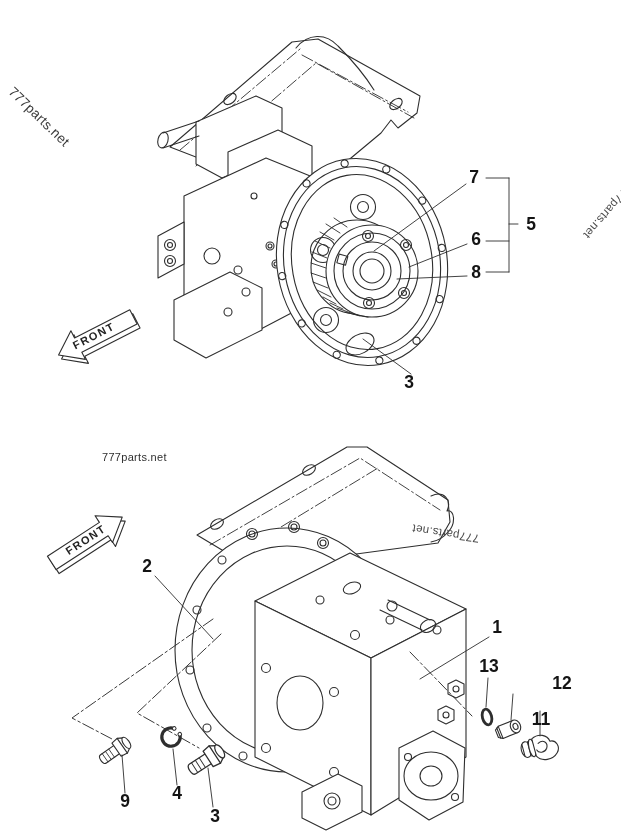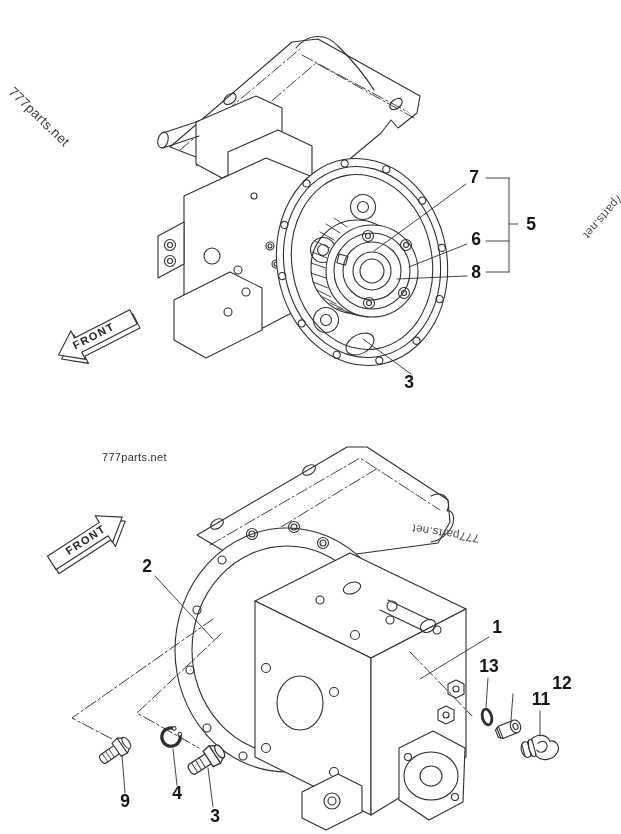--- a/index.html
+++ b/index.html
@@ -271,18 +271,18 @@
   <div class="callout" style="left:474px;top:178px;">7</div>
   <div class="callout" style="left:531px;top:225px;">5</div>
   <div class="callout" style="left:476px;top:240px;">6</div>
   <div class="callout" style="left:476px;top:273px;">8</div>
   <div class="callout" style="left:409px;top:383px;">3</div>
 
   <div class="callout" style="left:147px;top:567px;">2</div>
   <div class="callout" style="left:497px;top:628px;">1</div>
   <div class="callout" style="left:489px;top:667px;text-align:right;">13</div>
   <div class="callout" style="left:514px;top:684px;margin-left:48px;">12</div>
-  <div class="callout" style="left:541px;top:700px;text-align:right;">11</div>
+  <div class="callout" style="left:541px;top:720px;text-align:right;">11</div>
   <div class="callout" style="left:125px;top:802px;">9</div>
   <div class="callout" style="left:177px;top:794px;">4</div>
   <div class="callout" style="left:215px;top:817px;">3</div>
 
 </div>
 
 </body></html>

